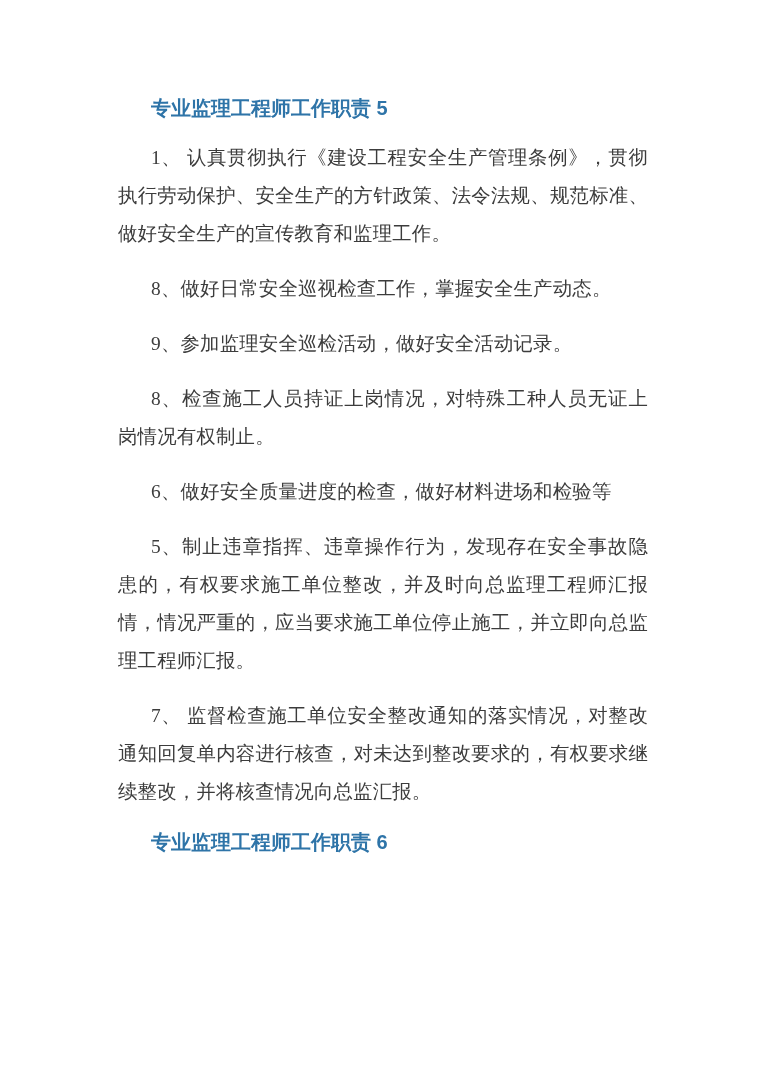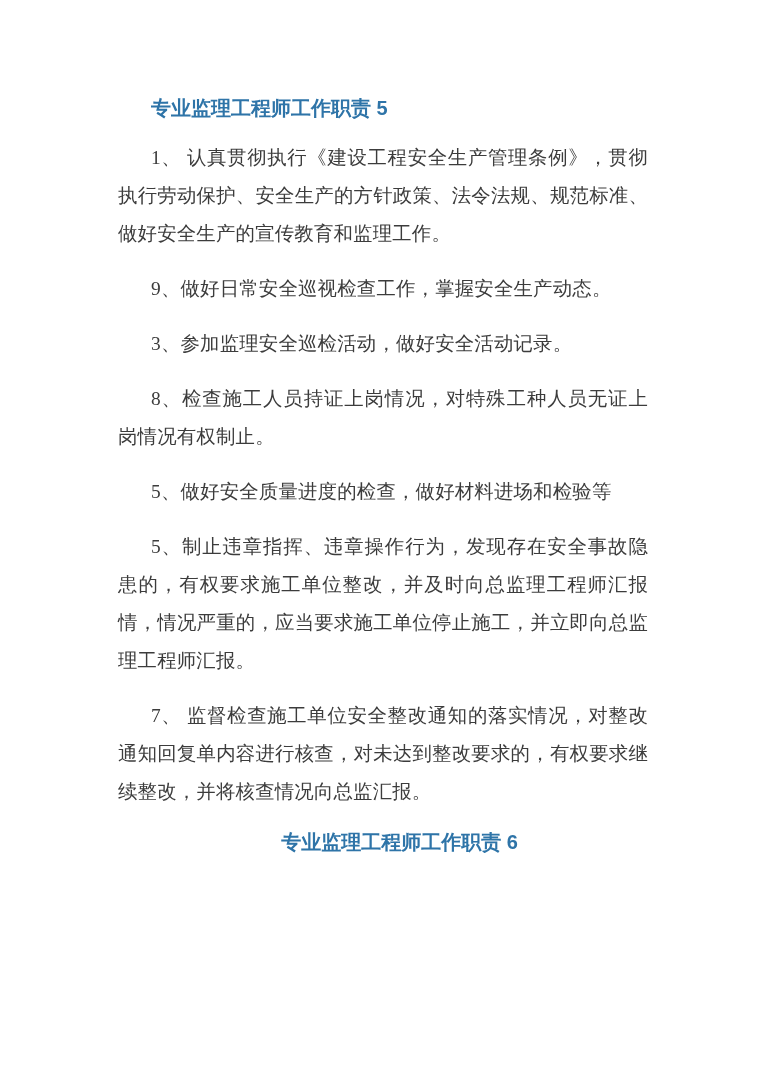--- a/index.html
+++ b/index.html
@@ -25,43 +25,42 @@
     font-family: "Liberation Sans", "DejaVu Sans", sans-serif;
     font-size: 20px;
     line-height: 28px;
     font-weight: bold;
     color: var(--heading-color);
     padding-left: 33px;
     margin: 0;
   }
   .section-heading.second {
     margin-top: 14px;
-    text-align: center;
   }
   .para {
     font-size: 19.4px;
     line-height: 38px;
     color: var(--text-color);
     text-align: justify;
     text-indent: 33px;
     margin: 17px 0;
     letter-spacing: 0.2px;
   }
 </style>
 </head>
 <body>
 
 <div class="page">
 
   <h2 class="section-heading">专业监理工程师工作职责 5</h2>
 
   <p class="para">1、 认真贯彻执行《建设工程安全生产管理条例》，贯彻执行劳动保护、安全生产的方针政策、法令法规、规范标准、做好安全生产的宣传教育和监理工作。</p>
-  <p class="para">9、做好日常安全巡视检查工作，掌握安全生产动态。</p>
-  <p class="para">3、参加监理安全巡检活动，做好安全活动记录。</p>
+  <p class="para">8、做好日常安全巡视检查工作，掌握安全生产动态。</p>
+  <p class="para">9、参加监理安全巡检活动，做好安全活动记录。</p>
   <p class="para">8、检查施工人员持证上岗情况，对特殊工种人员无证上岗情况有权制止。</p>
-  <p class="para">5、做好安全质量进度的检查，做好材料进场和检验等</p>
+  <p class="para">6、做好安全质量进度的检查，做好材料进场和检验等</p>
   <p class="para">5、制止违章指挥、违章操作行为，发现存在安全事故隐患的，有权要求施工单位整改，并及时向总监理工程师汇报情，情况严重的，应当要求施工单位停止施工，并立即向总监理工程师汇报。</p>
   <p class="para">7、 监督检查施工单位安全整改通知的落实情况，对整改通知回复单内容进行核查，对未达到整改要求的，有权要求继续整改，并将核查情况向总监汇报。</p>
 
   <h2 class="section-heading second">专业监理工程师工作职责 6</h2>
 
 
 </div>
 
 </body></html>

